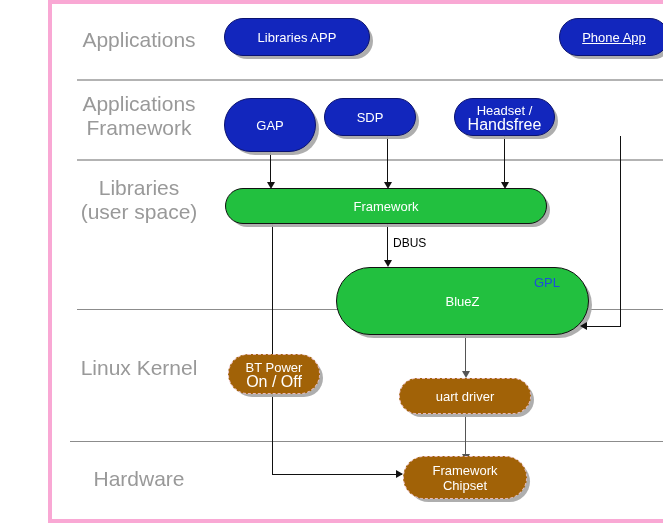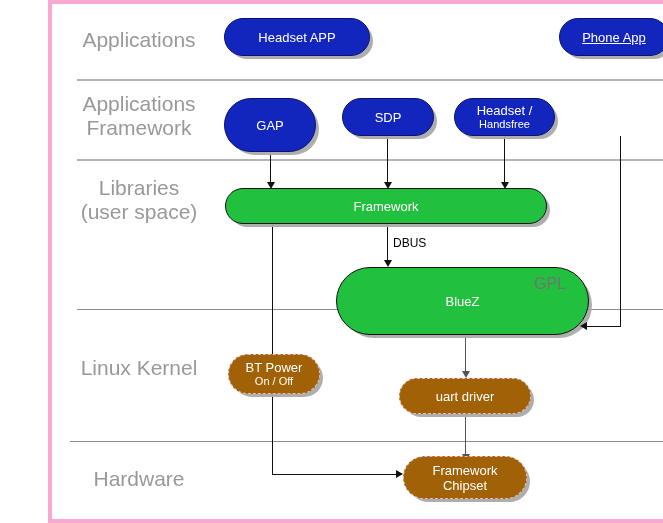--- a/index.html
+++ b/index.html
@@ -46,42 +46,42 @@
     display: flex;
     flex-direction: column;
     align-items: center;
     justify-content: center;
     color: #ffffff;
     text-align: center;
     z-index: 5;
     box-shadow: 4px 4px 0 -1px rgba(170,170,170,0.95);
   }
   .node .t1 { font-size: 13px; line-height: 15px; }
-  .node .t2 { font-size: 11px; line-height: 13px; }
+  .node .t2 { font-size: 16px; line-height: 13px; }
 
   .node.blue {
     background: #1226bd;
     border: 1px solid #0a1270;
   }
   .node.green {
     background: #22c03f;
     border: 1px solid #111111;
     color: #ffffff;
   }
   .node.green .t1 { font-size: 13px; }
   .node.red {
     background: #a16207;
     border: 1px dashed #e8b9b9;
   }
 
   
   .gpl-tag {
     position: absolute;
-    color: #737373;
-    font-size: 16px;
+    color: #1d4ed8;
+    font-size: 13px;
     z-index: 6;
   }
 
   
   .vline {
     position: absolute;
     width: 1px;
     background: #111111;
     z-index: 2;
   }
@@ -163,32 +163,32 @@
   <div class="hline" style="left:220px; top:470px; width:130px;"></div>
   <div class="arrow-right" style="left:344px; top:466px;"></div>
 
   <div class="vline grey" style="left:413px; top:327px; height:42px;"></div>
   <div class="arrow-down grey" style="left:410px; top:367px;"></div>
 
   <div class="vline grey" style="left:413px; top:410px; height:42px;"></div>
   <div class="arrow-down grey" style="left:410px; top:450px;"></div>
 
   <div class="node blue" style="left:172px; top:14px; width:146px; height:38px;">
-    <span class="t1">Headset APP</span>
+    <span class="t1">Libraries APP</span>
   </div>
 
   <div class="node blue" style="left:507px; top:14px; width:110px; height:38px;text-decoration:underline;">
     <span class="t1">Phone App</span>
   </div>
 
   <div class="node blue" style="left:172px; top:94px; width:92px; height:54px;">
     <span class="t1">GAP</span>
   </div>
 
-  <div class="node blue" style="left:290px; top:94px; width:92px; height:38px;">
+  <div class="node blue" style="left:272px; top:94px; width:92px; height:38px;">
     <span class="t1">SDP</span>
   </div>
 
   <div class="node blue" style="left:402px; top:94px; width:101px; height:38px;">
     <span class="t1">Headset /</span>
     <span class="t2">Handsfree</span>
   </div>
 
 
   <div class="node green" style="left:173px; top:184px; width:322px; height:36px;">

